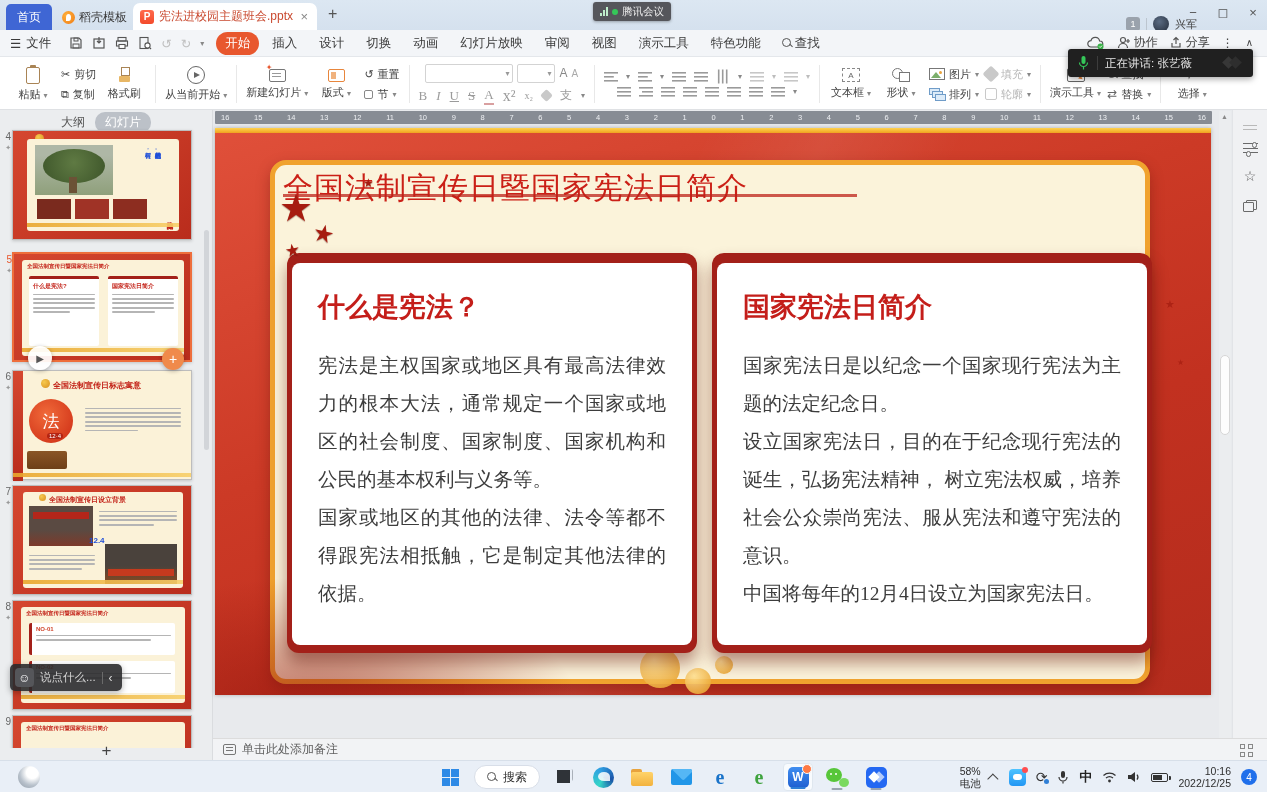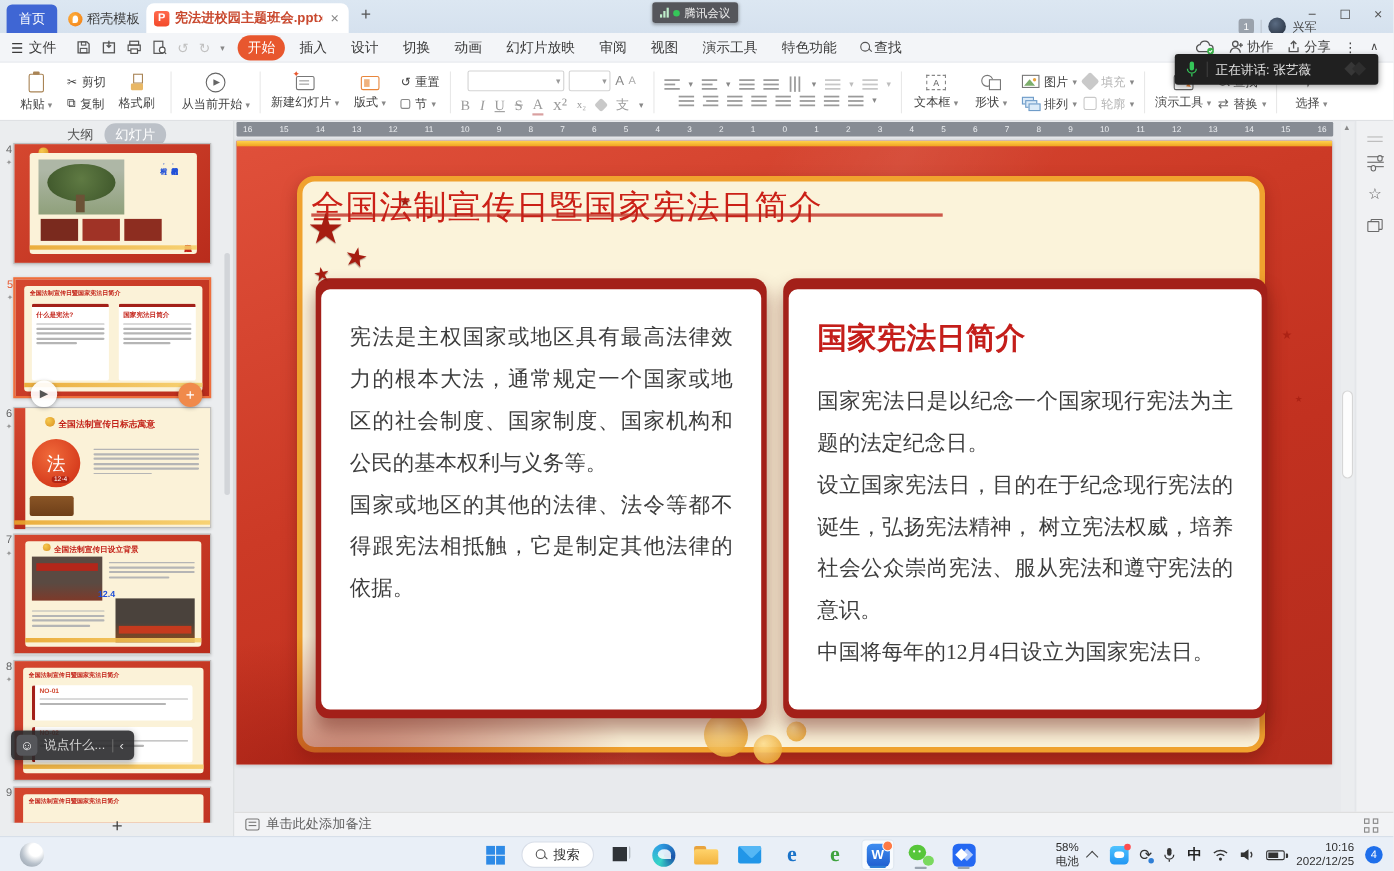--- a/index.html
+++ b/index.html
@@ -8,21 +8,21 @@
   #app{position:relative;width:1267px;height:792px;background:#e8eaed;overflow:hidden;}
 
   
   .titlebar{position:absolute;left:0;top:0;width:1267px;height:30px;background:linear-gradient(#dce7f2,#d5e1ee);}
   .tab-home{position:absolute;left:6px;top:4px;width:46px;height:26px;background:#3f66d4;border-radius:5px 5px 0 0;color:#fff;font-size:12px;display:flex;align-items:center;justify-content:center;}
   .tab-docer{position:absolute;left:56px;top:4px;height:26px;display:flex;align-items:center;gap:4px;font-size:12px;color:#3a3a3a;padding:0 6px;}
   .docer-ic{width:13px;height:13px;border-radius:50%;background:radial-gradient(circle at 35% 35%,#ffb13d,#f07a12);position:relative;}
   .docer-ic::after{content:"";position:absolute;left:4px;top:3px;width:5px;height:7px;background:#fff;border-radius:50% 50% 50% 0;}
   .tab-doc{position:absolute;left:133px;top:3px;width:184px;height:27px;background:#fff;border-radius:7px 7px 0 0;display:flex;align-items:center;gap:5px;padding:0 7px;}
   .wpp-ic{width:14px;height:14px;border-radius:3px;background:linear-gradient(#ff6a4d,#f34a2b);color:#fff;font-size:10px;font-weight:bold;display:flex;align-items:center;justify-content:center;flex:0 0 auto;}
-  .tab-doc .t{font-size:12px;color:#c9492f;white-space:nowrap;overflow:hidden;flex:1;font-weight:bold;}
+  .tab-doc .t{font-size:12px;color:#c9492f;white-space:nowrap;overflow:hidden;flex:1;}
   .tab-doc .x{color:#888;font-size:13px;padding:0 2px;}
   .newtab{position:absolute;left:328px;top:5px;font-size:16px;color:#555;}
   .meet-pill{position:absolute;left:593px;top:2px;height:19px;background:rgba(78,78,82,.95);border-radius:3px;display:flex;align-items:center;gap:4px;padding:0 7px;color:#eee;font-size:10.5px;box-shadow:0 1px 3px rgba(0,0,0,.3);}
   .sigbars{display:inline-flex;align-items:flex-end;gap:1px;height:9px;}
   .sigbars i{display:block;width:2px;background:#bfeecb;}
   .sigbars i:nth-child(1){height:3px}.sigbars i:nth-child(2){height:6px}.sigbars i:nth-child(3){height:9px}
   .greendot{width:6px;height:6px;border-radius:50%;background:#35c759;}
   .winctl{position:absolute;top:2px;height:20px;display:flex;align-items:center;color:#555;}
   .winctl span{width:30px;text-align:center;font-size:13px;}
   .idrow{position:absolute;left:1126px;top:16px;display:flex;align-items:center;gap:6px;font-size:11px;color:#444;}
@@ -698,20 +698,21 @@
     <div class="title-line"></div>
     <span class="dstar" style="left:64px;top:58px;font-size:38px;">★</span>
     <span class="dstar" style="left:98px;top:92px;font-size:24px;transform:rotate(12deg);">★</span>
     <span class="dstar" style="left:70px;top:112px;font-size:17px;transform:rotate(-10deg);">★</span>
     <span class="dstar" style="left:148px;top:48px;font-size:12px;">★</span>
     <span class="minidot" style="left:950px;top:170px;font-size:11px;">★</span>
     <span class="minidot" style="left:962px;top:230px;font-size:8px;">★</span>
 
     <div class="cardw" style="left:72px;top:125px;width:410px;height:400px;">
       <div class="card">
+        <h2>什么是宪法？</h2>
         <p>宪法是主权国家或地区具有最高法律效力的根本大法，通常规定一个国家或地区的社会制度、国家制度、国家机构和公民的基本权利与义务等。</p>
         <p>国家或地区的其他的法律、法令等都不得跟宪法相抵触，它是制定其他法律的依据。</p>
       </div>
     </div>
 
     <div class="cardw" style="left:497px;top:125px;width:440px;height:400px;">
       <div class="card">
         <h2>国家宪法日简介</h2>
         <p>国家宪法日是以纪念一个国家现行宪法为主题的法定纪念日。</p>
         <p>设立国家宪法日，目的在于纪念现行宪法的诞生，弘扬宪法精神， 树立宪法权威，培养社会公众崇尚宪法、服从宪法和遵守宪法的意识。</p>

